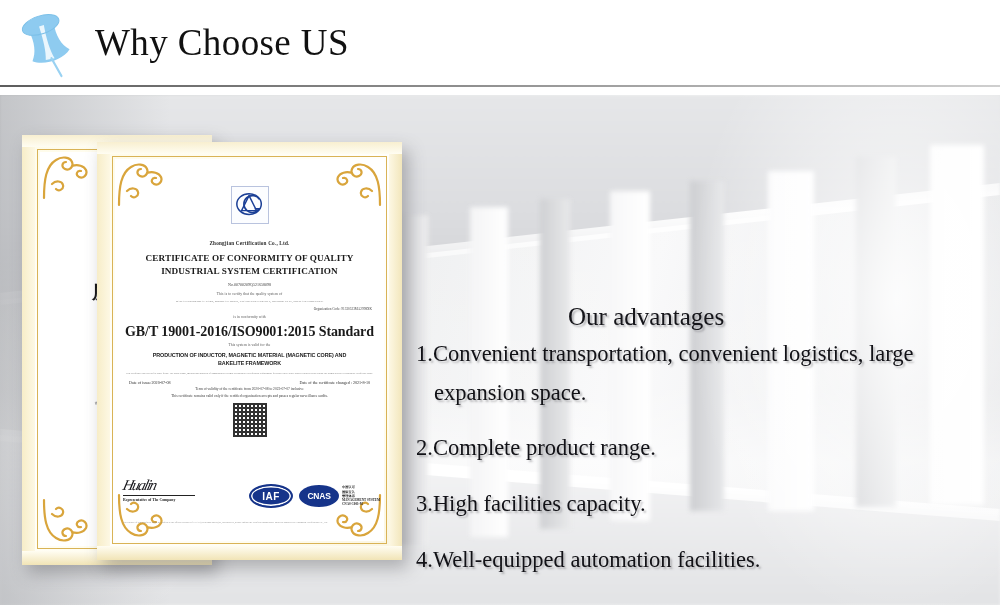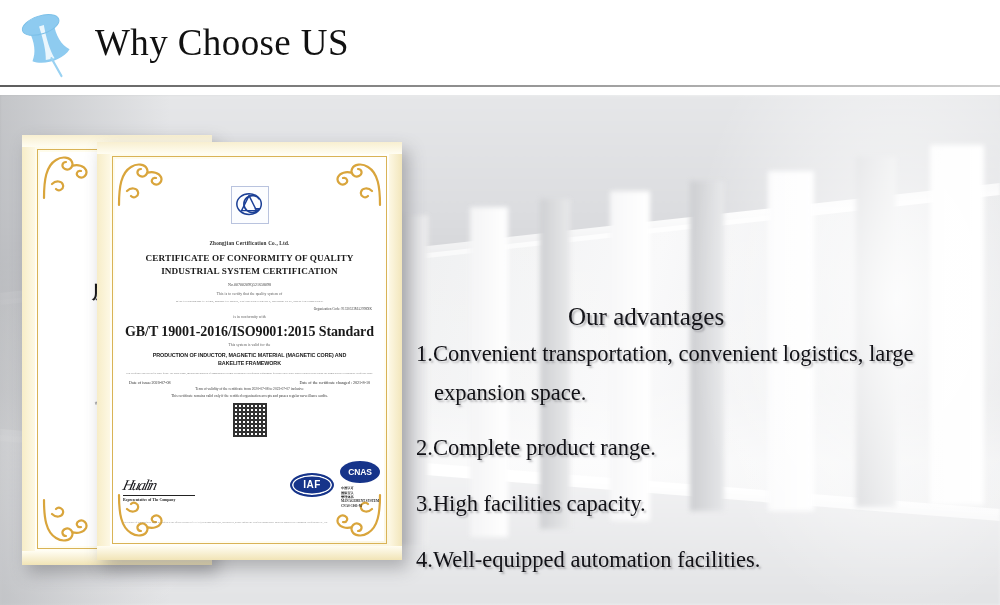--- a/index.html
+++ b/index.html
@@ -117,21 +117,21 @@
   .sig-mark { font-family:"Liberation Serif", serif; font-size:15px; font-style:italic;
     color:#15151a; transform:skewX(-14deg); letter-spacing:-1.5px; }
   .sig-line { width:72px; height:1px; background:#222; margin-top:1px; }
   .sig-label { font-size:3.8px; font-weight:bold; margin-top:2px; color:#222; }
 
   .accred { position:absolute; right:22px; bottom:52px; display:flex; align-items:center; gap:6px; }
   .iaf { width:44px; height:24px; border-radius:50%; background:#16348a; color:#fff;
     display:flex; align-items:center; justify-content:center;
     font-family:"Liberation Sans", sans-serif; font-size:10px; font-weight:bold; letter-spacing:.5px;
     border:2px solid #16348a; box-shadow:inset 0 0 0 1.5px #fff; }
-  .cnas-wrap { display:flex; align-items:center; gap:3px;flex-direction:column; }
+  .cnas-wrap { display:flex; align-items:center; gap:3px; }
   .cnas { width:40px; height:22px; border-radius:50%; background:#16348a; color:#fff;
     display:flex; align-items:center; justify-content:center;
     font-family:"Liberation Sans", sans-serif; font-size:8.5px; font-weight:bold; letter-spacing:-.2px; }
   .cnas-txt { font-size:3.2px; line-height:1.35; text-align:left; color:#1a1a1a; font-weight:bold; }
   .foot-note { position:absolute; left:26px; right:22px; bottom:36px;
     font-size:2.4px; color:#8a8a8a; line-height:1.4; text-align:left; }
 
   
   .cn-title { font-family:"Liberation Sans", sans-serif; font-size:19px; font-weight:bold;
     color:#141414; margin-top:118px; letter-spacing:6px; white-space:nowrap; }

